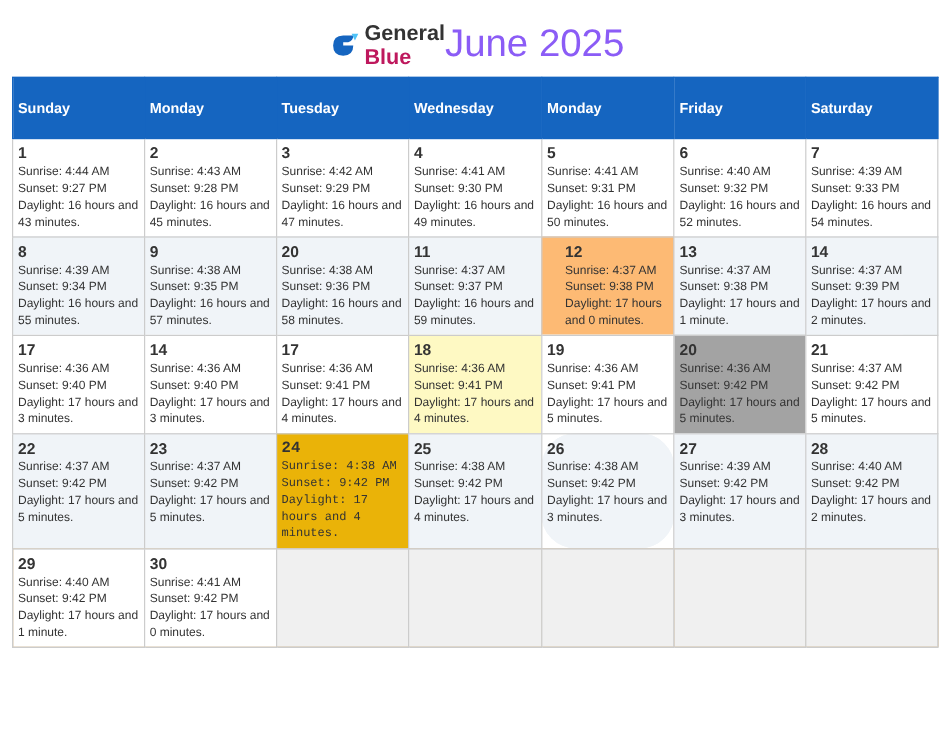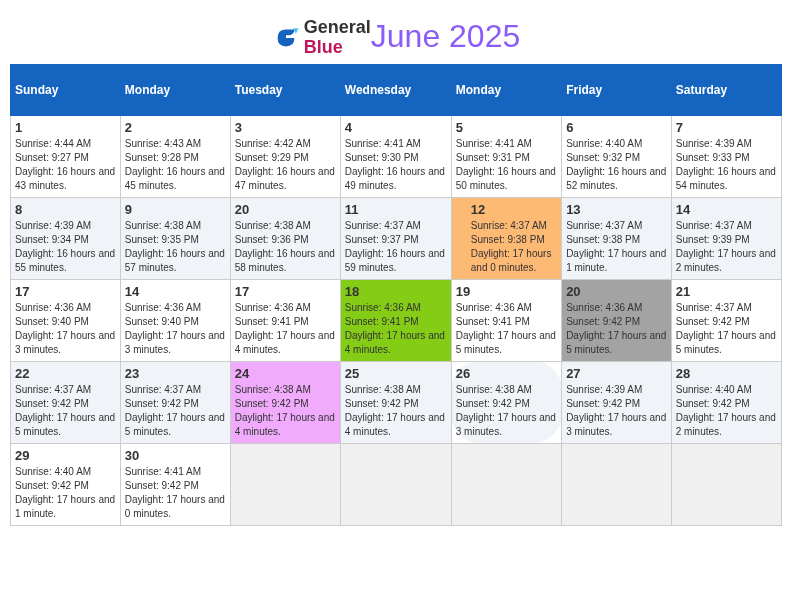--- a/index.html
+++ b/index.html
@@ -184,21 +184,21 @@
           <div class="day-info">Sunrise: 4:36 AM<br>Sunset: 9:40 PM<br>Daylight: 17 hours and 3 minutes.</div>
         </td>
         <td style="height: 80px; background: rgb(255, 255, 255);">
           <span class="day-num">14</span>
           <div class="day-info">Sunrise: 4:36 AM<br>Sunset: 9:40 PM<br>Daylight: 17 hours and 3 minutes.</div>
         </td>
         <td style="height: 80px; background: rgb(255, 255, 255);">
           <span class="day-num">17</span>
           <div class="day-info">Sunrise: 4:36 AM<br>Sunset: 9:41 PM<br>Daylight: 17 hours and 4 minutes.</div>
         </td>
-        <td style="height: 80px; background: #84cc16; margin-left: 48px;">
+        <td style="height: 80px; background: #fef9c3; margin-left: 48px;">
           <span class="day-num">18</span>
           <div class="day-info">Sunrise: 4:36 AM<br>Sunset: 9:41 PM<br>Daylight: 17 hours and 4 minutes.</div>
         </td>
         <td style="height: 80px; background: rgb(255, 255, 255);">
           <span class="day-num">19</span>
           <div class="day-info">Sunrise: 4:36 AM<br>Sunset: 9:41 PM<br>Daylight: 17 hours and 5 minutes.</div>
         </td>
         <td style="height: 80px; background: #a3a3a3;">
           <span class="day-num">20</span>
           <div class="day-info">Sunrise: 4:36 AM<br>Sunset: 9:42 PM<br>Daylight: 17 hours and 5 minutes.</div>
@@ -210,21 +210,21 @@
       </tr>
       <tr style="background: rgb(240, 244, 248);">
         <td style="height: 80px; background: rgb(240, 244, 248);">
           <span class="day-num">22</span>
           <div class="day-info">Sunrise: 4:37 AM<br>Sunset: 9:42 PM<br>Daylight: 17 hours and 5 minutes.</div>
         </td>
         <td style="height: 80px; background: rgb(240, 244, 248);">
           <span class="day-num">23</span>
           <div class="day-info">Sunrise: 4:37 AM<br>Sunset: 9:42 PM<br>Daylight: 17 hours and 5 minutes.</div>
         </td>
-        <td style="height: 80px; background: #f0abfc;">
+        <td style="height: 80px; background: #eab308; font-family: Liberation Mono, monospace;">
           <span class="day-num">24</span>
           <div class="day-info">Sunrise: 4:38 AM<br>Sunset: 9:42 PM<br>Daylight: 17 hours and 4 minutes.</div>
         </td>
         <td style="height: 80px; background: rgb(240, 244, 248);">
           <span class="day-num">25</span>
           <div class="day-info">Sunrise: 4:38 AM<br>Sunset: 9:42 PM<br>Daylight: 17 hours and 4 minutes.</div>
         </td>
         <td style="height: 80px; background: rgb(240, 244, 248); border-radius: 29px;">
           <span class="day-num">26</span>
           <div class="day-info">Sunrise: 4:38 AM<br>Sunset: 9:42 PM<br>Daylight: 17 hours and 3 minutes.</div>

